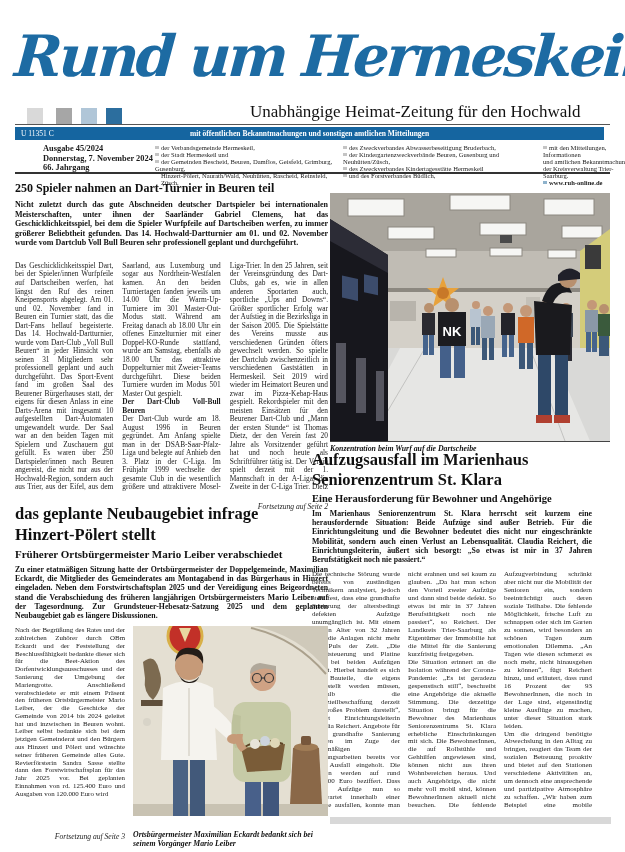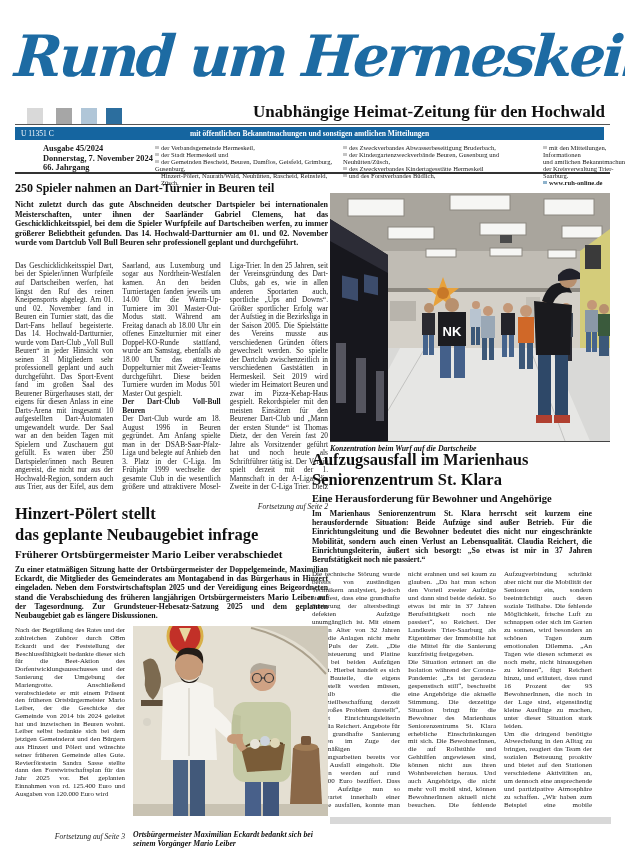--- a/index.html
+++ b/index.html
@@ -16,22 +16,22 @@
     font-size:57px; letter-spacing:-3px; color:#1d6ba3; white-space:nowrap;
     transform:skewX(-4deg);
   }
   .logo-squares { position:absolute; top:108px; left:27px; display:flex; }
   .logo-squares span { display:inline-block; width:16px; height:16px; }
   .sq1{ background:#d9d9d9; margin-right:13px; }
   .sq2{ background:#a6a6a6; margin-right:9px; }
   .sq3{ background:#b0c6d8; margin-right:9px; }
   .sq4{ background:#2c6e9e; }
   .subtitle {
-    position:absolute; top:102px; left:250px; right:17px; text-align:center;
-    font-size:17px; font-weight:bold; color:#111;
+    position:absolute; top:102px; left:250px; right:17px; text-align:left;
+    font-size:17px; font-weight:normal; color:#111;
   }
   .rule-top { position:absolute; top:124px; left:15px; width:595px; height:1px; background:#555; }
   .blue-bar {
     position:absolute; top:127px; left:15px; width:589px; height:13px;
     background:#1565a0; color:#ffffff; font-size:7.5px; line-height:13px;
   }
   .blue-bar .code { position:absolute; left:6px; }
   .blue-bar .banner { display:block; text-align:center; font-weight:bold; }
   .mast-info { position:absolute; top:144px; left:15px; width:595px; display:flex;margin-left:28px; }
   .mi-issue { width:112px; font-size:8.4px; font-weight:bold; line-height:9.6px; }
@@ -273,22 +273,22 @@
     <div class="cols">
       <span>Die technische Störung wurde bereits von zuständigen Technikern analysiert, jedoch steht fest, dass eine grundhafte Sanierung der altersbedingt defekten Aufzüge unumgänglich ist. Mit einem stolzen Alter von 32 Jahren sind die Anlagen nicht mehr am Puls der Zeit. „Die Hauptsteuerung und Platine sind bei beiden Aufzügen defekt. Hierbei handelt es sich um Bauteile, die eigens hergestellt werden müssen, weshalb die Ersatzteilbeschaffung derzeit ein großes Problem darstellt“, erklärt Einrichtungsleiterin Claudia Reichert. Angebote für eine grundhafte Sanierung wurden im Zuge der regelmäßigen Wartungsarbeiten bereits vor dem Ausfall eingeholt. Die Kosten werden auf rund 120.000 Euro beziffert. Dass beide Aufzüge nun so unerwartet innerhalb einer Woche ausfallen, konnte man nicht erahnen und sei kaum zu glauben. „Da hat man schon den Vorteil zweier Aufzüge und dann sind beide defekt. So etwas ist mir in 37 Jahren Berufstätigkeit noch nie passiert“, so Reichert. Der Landkreis Trier-Saarburg als Eigentümer der Immobilie hat die Mittel für die Sanierung kurzfristig freigegeben.</span>
       <span>Die Situation erinnert an die Isolation während der Corona-Pandemie: „Es ist geradezu gespenstisch still“, beschreibt eine Angehörige die aktuelle Stimmung. Die derzeitige Situation bringt für die Bewohner des Marienhaus Seniorenzentrums St. Klara erhebliche Einschränkungen mit sich. Die BewohnerInnen, die auf Rollstühle und Gehhilfen angewiesen sind, können nicht aus ihren Wohnbereichen heraus. Und auch Angehörige, die nicht mehr voll mobil sind, können BewohnerInnen aktuell nicht besuchen. Die fehlende Aufzugverbindung schränkt aber nicht nur die Mobilität der Senioren ein, sondern beeinträchtigt auch deren soziale Teilhabe. Die fehlende Möglichkeit, frische Luft zu schnappen oder sich im Garten zu sonnen, wird besonders an schönen Tagen zum emotionalen Dilemma. „An Tagen wie diesen schmerzt es noch mehr, nicht hinausgehen zu können“, fügt Reichert hinzu, und erläutert, dass rund 16 Prozent der 93 BewohnerInnen, die noch in der Lage sind, eigenständig kleine Ausflüge zu machen, unter dieser Situation stark leiden.</span>
       <span>Um die dringend benötigte Abwechslung in den Alltag zu bringen, reagiert das Team der sozialen Betreuung proaktiv und bietet auf den Stationen verschiedene Aktivitäten an, um dennoch eine ansprechende und partizipative Atmosphäre zu schaffen. „Wir haben zum Beispiel eine mobile Kochstation, um die Bewohner zum gemeinsamen Kochen einzuladen“, so Reichert.</span>
 
     </div>
   </div>
 
   <div class="art-hinzert">
     <div class="a-head">
+      <div>das geplante Neubaugebiet infrage</div>
       <div>Hinzert-Pölert stellt</div>
-      <div>das geplante Neubaugebiet infrage</div>
     </div>
     <div class="a-sub">Früherer Ortsbürgermeister Mario Leiber verabschiedet</div>
     <div class="a-lead">Zu einer etatmäßigen Sitzung hatte der Ortsbürgermeister der Doppelgemeinde, Maximilian Eckardt, die Mitglieder des Gemeinderates am Montagabend in das Bürgerhaus in Hinzert eingeladen. Neben dem Forstwirtschaftsplan 2025 und der Vereidigung eines Beigeordneten stand die Verabschiedung des früheren langjährigen Ortsbürgermeisters Mario Leiber auf der Tagesordnung. Zur Grundsteuer-Hebesatz-Satzung 2025 und dem geplanten Neubaugebiet gab es längere Diskussionen.</div>
     <div class="hz-row">
       <div class="hz-col">
         <div class="hz-text">Nach der Begrüßung des Rates und der zahlreichen Zuhörer durch OBm Eckardt und der Feststellung der Beschlussfähigkeit bedankte dieser sich für die Beet-Aktion des Dorfentwicklungsausschusses und der Sanierung der Umgebung der Mariengrotte. Anschließend verabschiedete er mit einem Präsent den früheren Ortsbürgermeister Mario Leiber, der die Geschicke der Gemeinde von 2014 bis 2024 geleitet hat und inzwischen in Beuren wohnt. Leiber selbst bedankte sich bei dem jetzigen Gemeinderat und den Bürgern aus Hinzert und Pölert und wünschte seiner früheren Gemeinde alles Gute. Revierförsterin Sandra Sasse stellte dann den Forstwirtschaftsplan für das Jahr 2025 vor. Bei geplanten Einnahmen von rd. 125.400 Euro und Ausgaben von 120.000 Euro wird</div>
         <div class="cont-note">Fortsetzung auf Seite 3</div>
       </div>
       <div class="hz-photo">
         <svg viewBox="0 0 195 190" xmlns="http://www.w3.org/2000/svg">

